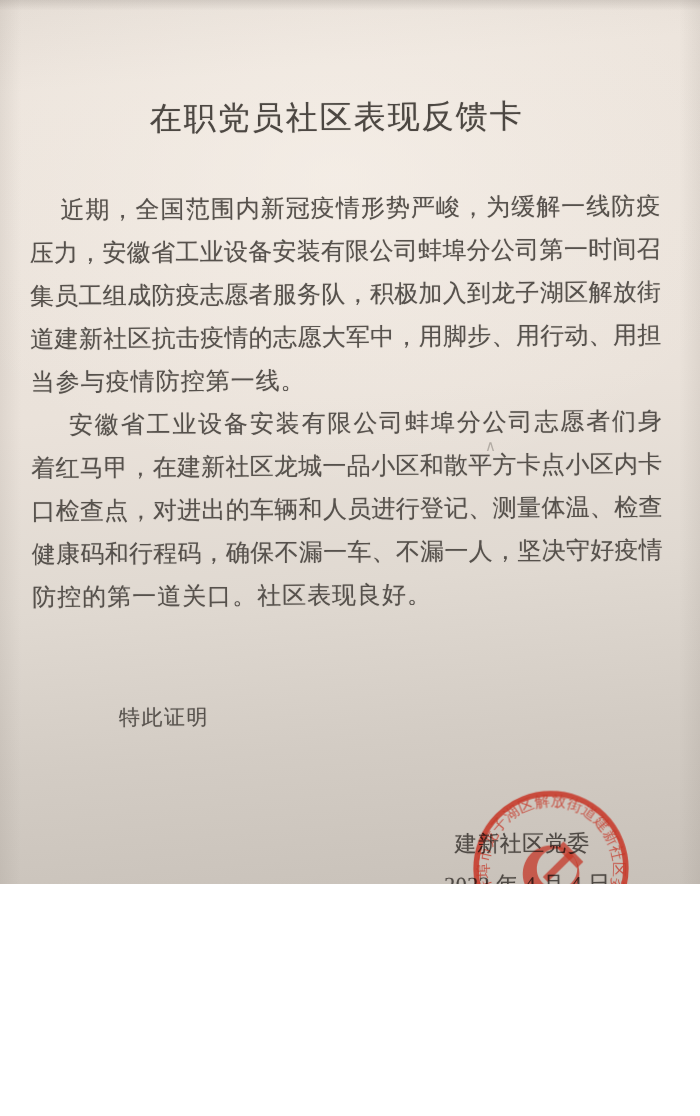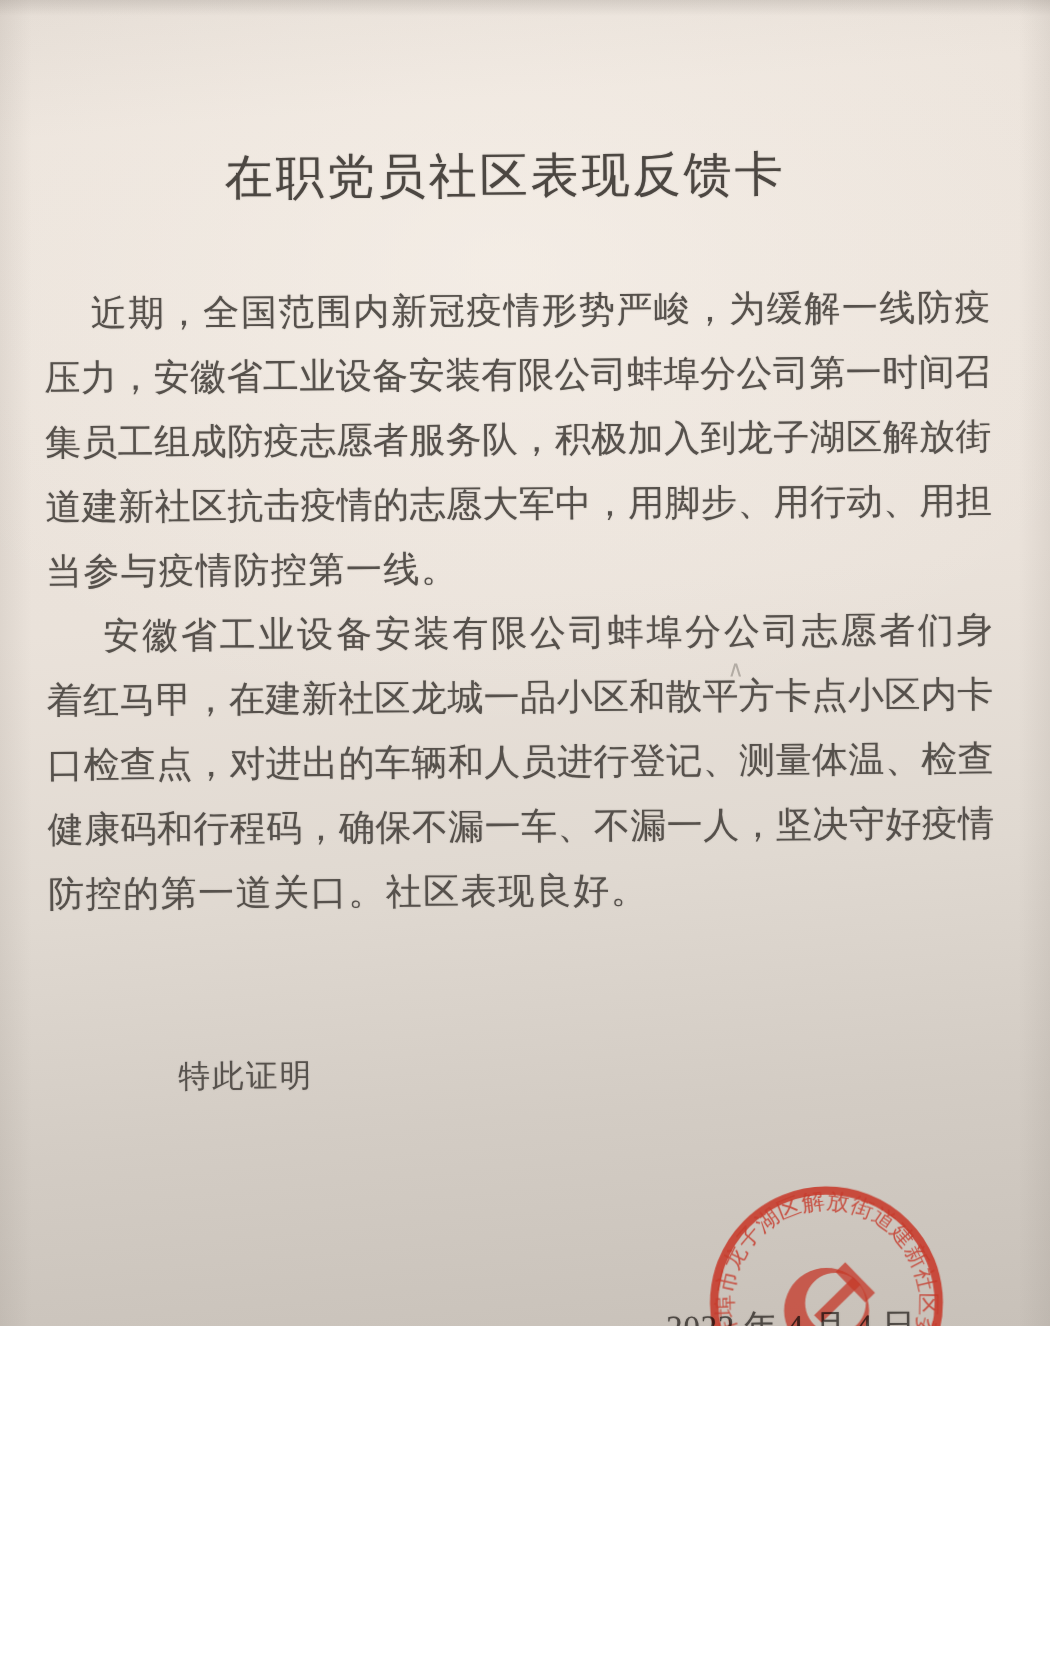--- a/index.html
+++ b/index.html
@@ -72,20 +72,21 @@
       <div class="line">着红马甲，在建新社区龙城一品小区和散平方卡点小区内卡</div>
       <div class="line">口检查点，对进出的车辆和人员进行登记、测量体温、检查</div>
       <div class="line">健康码和行程码，确保不漏一车、不漏一人，坚决守好疫情</div>
       <div class="line short">防控的第一道关口。社区表现良好。</div>
     </div>
 
     <div class="pencil-mark">∧</div>
 
     <div class="closing">特此证明</div>
 
+    <div class="signature">建新社区党委</div>
 
     <div class="date-line">2022 年 4 月 4 日</div>
 
     <svg class="stamp" viewBox="0 0 170 170" xmlns="http://www.w3.org/2000/svg">
       <defs>
         <filter id="inkblur" x="-10%" y="-10%" width="120%" height="120%">
           <feGaussianBlur stdDeviation="0.45"></feGaussianBlur>
         </filter>
         <path id="ringTextPath" d="M 45.2 132.5 A 62 62 0 1 1 124.8 132.5" fill="none"></path>
         <path id="codePath" d="M 36.1 107.8 A 54 54 0 0 0 133.9 107.8" fill="none"></path>

